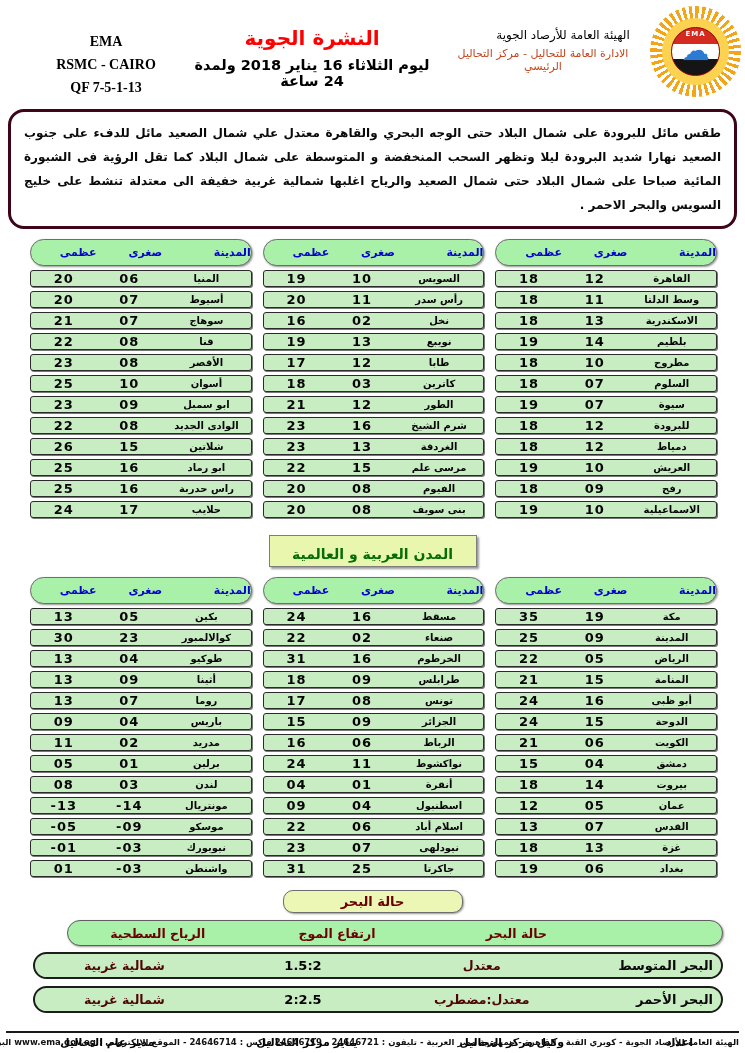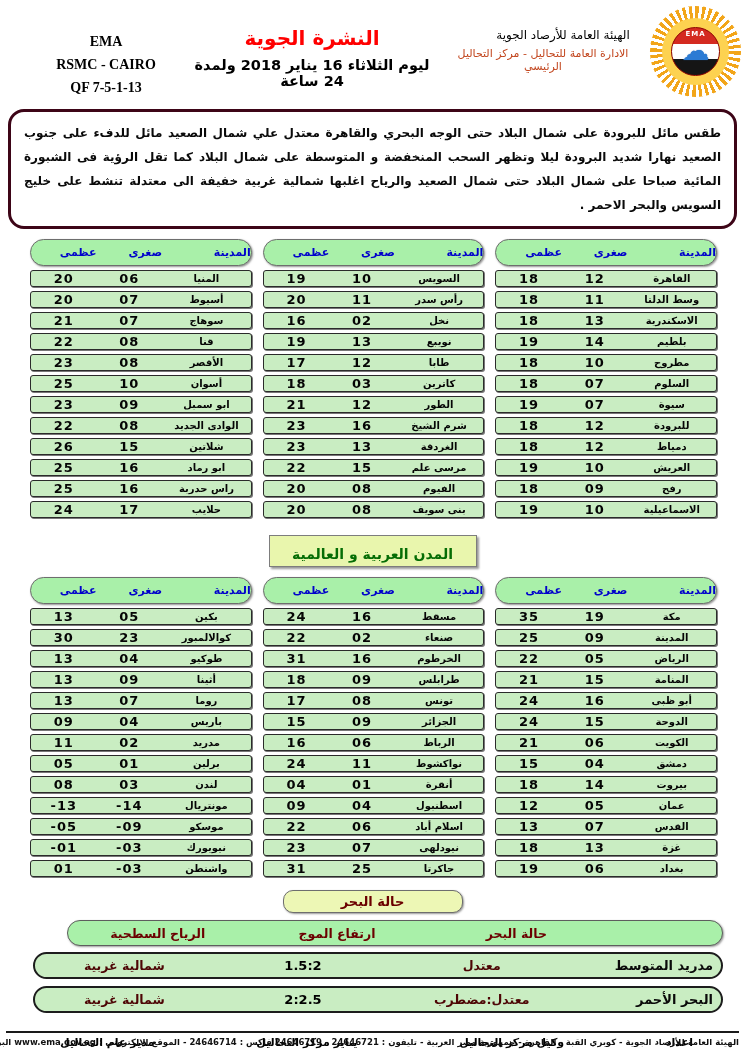--- a/index.html
+++ b/index.html
@@ -545,21 +545,21 @@
   <div class="sea-title">حالة البحر</div>
 
   <section class="sea-table">
     <div class="sea-head">
       <span></span>
       <span>حالة البحر</span>
       <span>ارتفاع الموج</span>
       <span>الرياح السطحية</span>
     </div>
     <div class="sea-row">
-      <span class="row-label">مدريد المتوسط</span>
+      <span class="row-label">البحر المتوسط</span>
       <span class="sea-cell">معتدل</span>
       <span class="sea-cell sea-num">1.5:2</span>
       <span class="sea-cell">شمالية غربية</span>
     </div>
     <div class="sea-row">
       <span class="row-label">البحر الأحمر</span>
       <span class="sea-cell">معتدل:مضطرب</span>
       <span class="sea-cell sea-num">2:2.5</span>
       <span class="sea-cell">شمالية غربية</span>
     </div>

